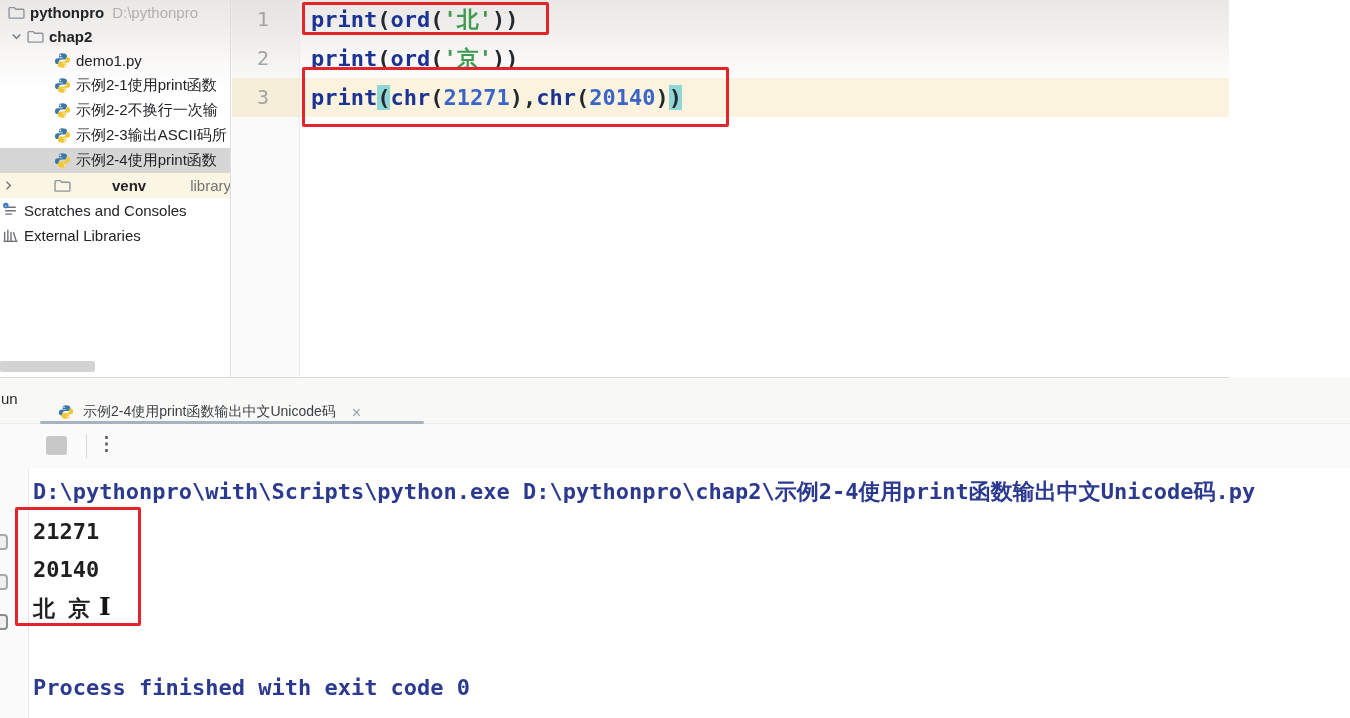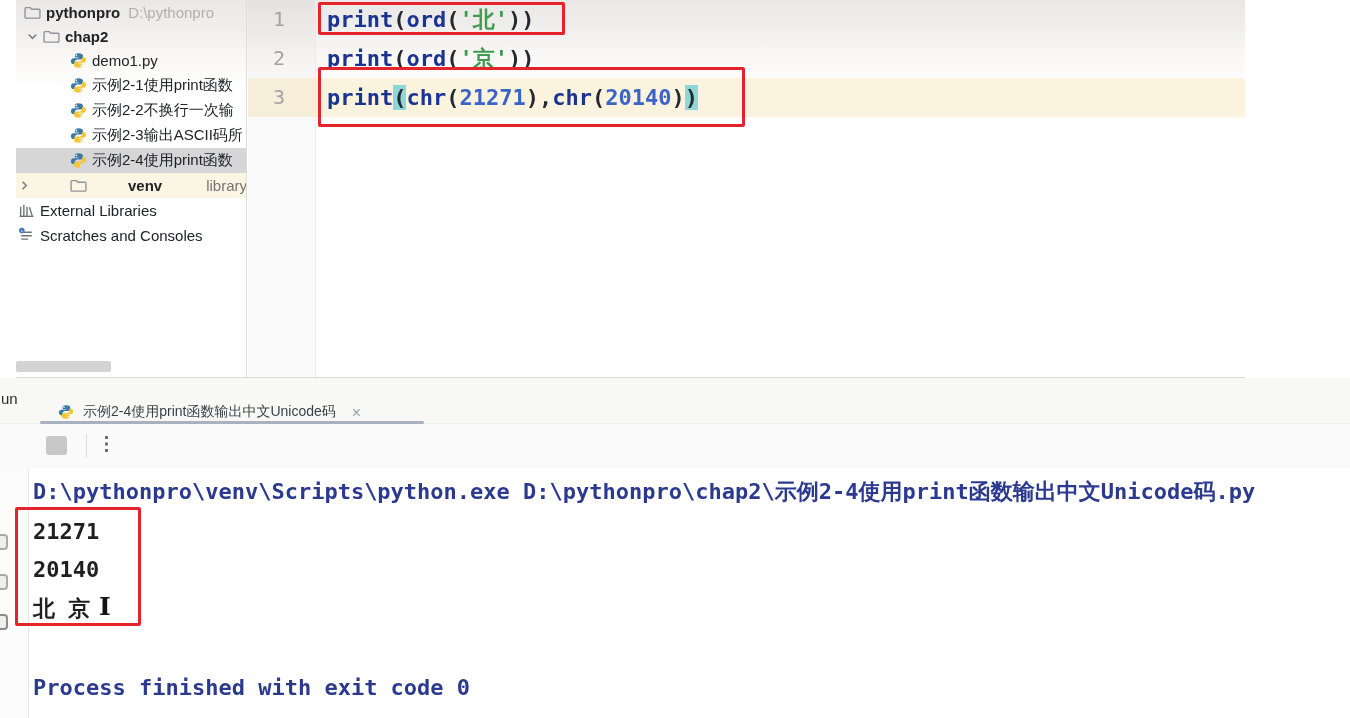--- a/index.html
+++ b/index.html
@@ -1,21 +1,21 @@
 <!DOCTYPE html>
 <html><head>
 <meta charset="utf-8">
 <style>
   * { margin:0; padding:0; box-sizing:border-box; }
   html,body { width:1350px; height:718px; overflow:hidden; }
   body { font-family:"Liberation Sans", sans-serif; background:#fff; }
   .screen { position:relative; width:1350px; height:718px; background:#fff; }
 
   
-  .top-section { position:absolute; left:16px; top:0; width:1229px; height:378px;
+  .top-section { position:absolute; left:0; top:0; width:1229px; height:378px;
     background:linear-gradient(180deg,#e9e8e6 0px,#f0efed 30px,#faf9f8 62px,#ffffff 90px);
     border-bottom:1px solid #d8d8d8; }
 
   
   .sidebar { position:absolute; left:0; top:0; width:231px; height:377px; border-right:1px solid #dcdcdc; overflow:hidden; }
   .tree-row { position:relative; display:flex; align-items:center; height:25px; white-space:nowrap; overflow:hidden; font-size:15px; color:#222326; }
   .tree-row.h24 { height:24px; }
   .tree-row .lbl { margin-left:5px; }
   .tree-row .lbl.b { font-weight:700; }
   .tree-row .sec { margin-left:8px; color:#b3b0aa; }
@@ -170,37 +170,37 @@
               <path d="M1.8 3.4h4.1l1.4 1.6h6.9c.5 0 .8.3.8.8v6.7c0 .5-.3.8-.8.8H1.8c-.5 0-.8-.3-.8-.8V4.2c0-.5.3-.8.8-.8z" fill="none" stroke="#8f939b" stroke-width="1.3"></path>
             </svg>
         </span>
         <span class="lbl b">venv</span>
         <span class="sec" style="color:#737373">library root</span>
       </div>
 
 
       <div class="tree-row" style="padding-left:2px">
         <span class="ticon">
+          <svg viewBox="0 0 16 16" width="17" height="17">
+              <path d="M3 5h10M3 8.2h10M3 11.4h6.5" stroke="#6e7177" stroke-width="1.3" fill="none"></path>
+              <circle cx="3.6" cy="3.4" r="2.6" fill="#3b77c9"></circle>
+              <text x="3.6" y="4.6" font-size="4" fill="#fff" text-anchor="middle" font-family="Liberation Sans, sans-serif">s</text>
+            </svg>
+        </span>
+        <span class="lbl">Scratches and Consoles</span>
+      </div>
+
+      <div class="tree-row" style="padding-left:2px">
+        <span class="ticon">
           <svg viewBox="0 0 16 16" width="17" height="17" fill="none" stroke="#6e7177" stroke-width="1.3">
               <path d="M2.5 13.5v-9M5.5 13.5v-11M8.5 13.5v-9M10.8 4.9l2.7 8.6"></path>
               <path d="M1.5 13.5h13"></path>
             </svg>
         </span>
         <span class="lbl">External Libraries</span>
-      </div>
-
-      <div class="tree-row" style="padding-left:2px">
-        <span class="ticon">
-          <svg viewBox="0 0 16 16" width="17" height="17">
-              <path d="M3 5h10M3 8.2h10M3 11.4h6.5" stroke="#6e7177" stroke-width="1.3" fill="none"></path>
-              <circle cx="3.6" cy="3.4" r="2.6" fill="#3b77c9"></circle>
-              <text x="3.6" y="4.6" font-size="4" fill="#fff" text-anchor="middle" font-family="Liberation Sans, sans-serif">s</text>
-            </svg>
-        </span>
-        <span class="lbl">Scratches and Consoles</span>
       </div>
 
       <div class="hthumb"></div>
     </aside>
 
     <div class="editor">
       <div class="caret-line"></div>
 
       <div class="gutter">
         <div class="ln">1</div>
@@ -245,21 +245,21 @@
     </div>
 
     <div class="console">
       <div class="console-rail">
         <div class="rail-frag" style="top:66px"></div>
         <div class="rail-frag" style="top:106px"></div>
         <div class="rail-frag" style="top:146px; border-color:#8d8d8d"></div>
       </div>
 
       <div class="console-lines">
-        <div class="console-line sys" style="top:11px">D:\pythonpro\venv\Scripts\python.exe D:\pythonpro\chap2\示例2-4使用print函数输出中文Unicode码.py</div>
+        <div class="console-line sys" style="top:11px">D:\pythonpro\with\Scripts\python.exe D:\pythonpro\chap2\示例2-4使用print函数输出中文Unicode码.py</div>
         <div class="console-line" style="top:51px">21271</div>
         <div class="console-line" style="top:89px">20140</div>
         <div class="console-line" style="top:128px">北 京</div>
         <div class="console-line sys" style="top:207px">Process finished with exit code 0</div>
       </div>
 
       <div class="anno anno-console"></div>
       <span class="ibeam">I</span>
     </div>
   </div>

